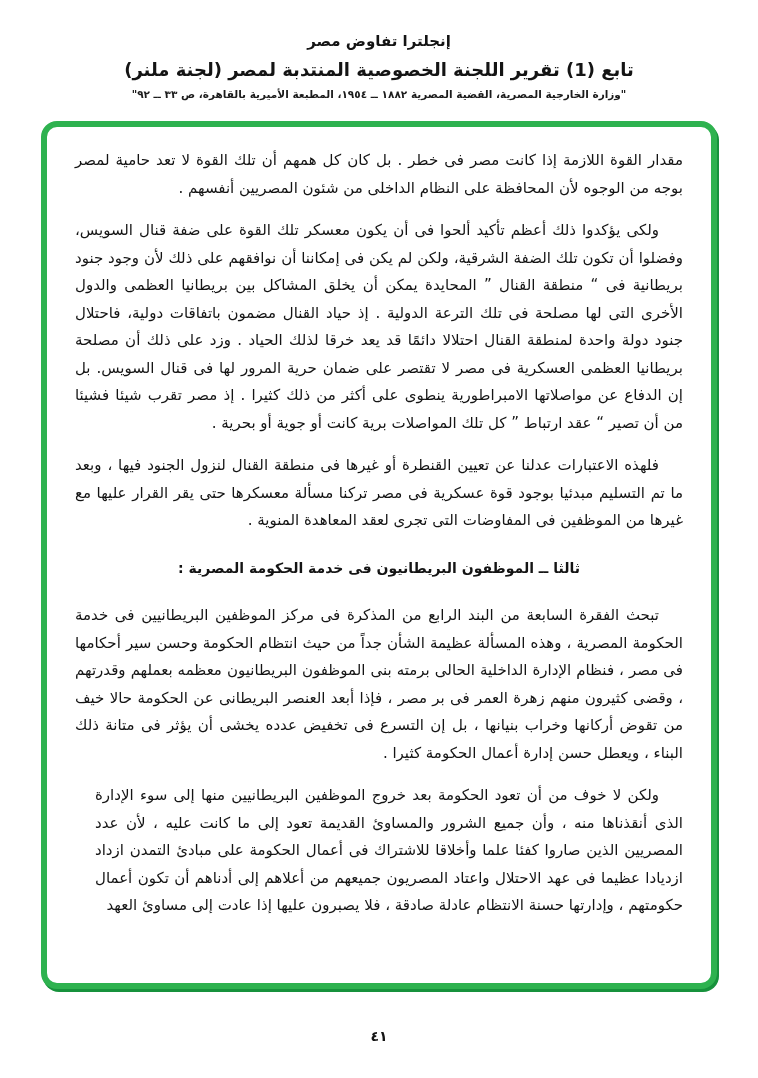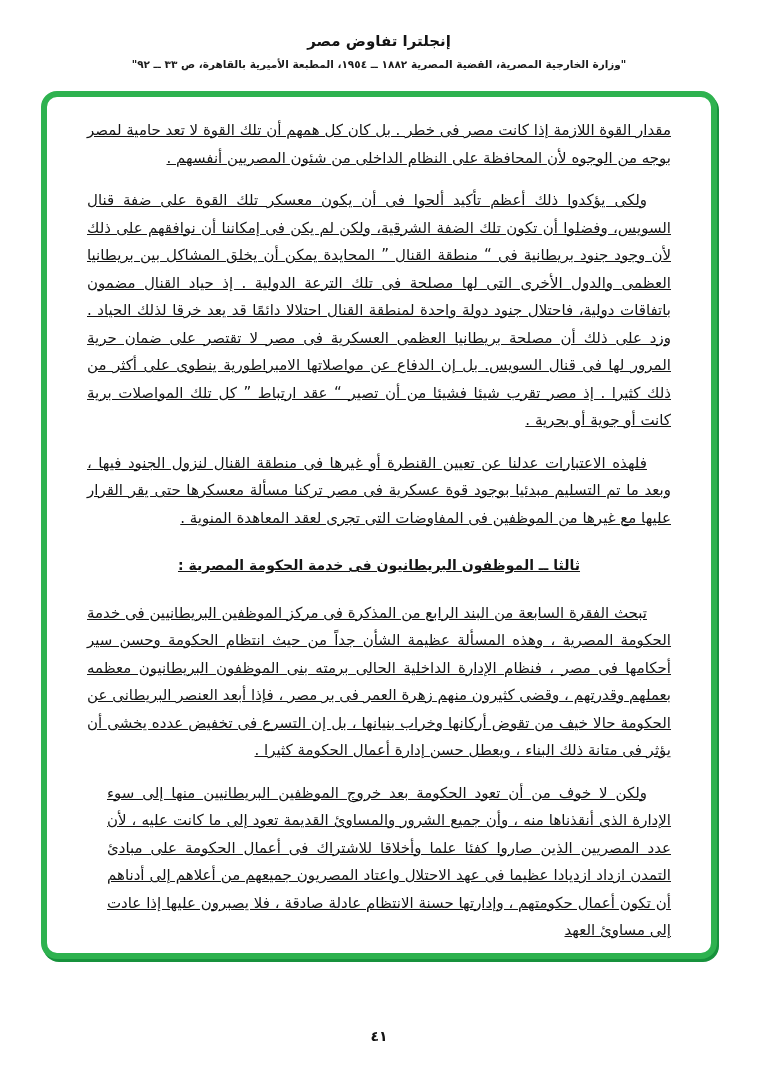--- a/index.html
+++ b/index.html
@@ -45,28 +45,27 @@
     color: #1b1b1b;
   }
   
   .content-box {
     width: 676px;
     height: 868px;
     margin: 21px auto 0;
     border: 6px solid #8b5cf6;
     border-radius: 16px;
     box-shadow: 2px 3px 0 #17923c;
-    padding: 20px 40px 16px;
+    padding: 20px 28px 16px;
     direction: rtl;
     text-align: justify;
     font-size: 15px;
     line-height: 27.5px;
     overflow: hidden;
     background: #ffffff;
-    text-decoration: underline;
   }
   .content-box p {
     margin: 0 0 15px;
     text-indent: 24px;
   }
   .content-box p.no-indent {
     text-indent: 0;
   }
   .content-box p:last-child {
     margin-bottom: 0;
@@ -90,20 +89,21 @@
     font-size: 14px;
   }
 </style>
 </head>
 <body>
 
 <div class="page">
 
   <div class="header">
     <div class="header-title">إنجلترا تفاوض مصر</div>
+    <div class="header-subtitle">تابع (1) تقرير اللجنة الخصوصية المنتدبة لمصر (لجنة ملنر)</div>
     <div class="header-source">"وزارة الخارجية المصرية، القضية المصرية ١٨٨٢ ــ ١٩٥٤، المطبعة الأميرية بالقاهرة، ص ٣٣ ــ ٩٢"</div>
   </div>
 
   <div class="content-box" style="border-color: rgb(46, 178, 79); box-shadow: rgb(23, 146, 60) 2px 3px 0px;">
     <p class="no-indent">مقدار القوة اللازمة إذا كانت مصر فى خطر . بل كان كل همهم أن تلك القوة لا تعد حامية لمصر بوجه من الوجوه لأن المحافظة على النظام الداخلى من شئون المصريين أنفسهم .</p>
     <p>ولكى يؤكدوا ذلك أعظم تأكيد ألحوا فى أن يكون معسكر تلك القوة على ضفة قنال السويس، وفضلوا أن تكون تلك الضفة الشرقية، ولكن لم يكن فى إمكاننا أن نوافقهم على ذلك لأن وجود جنود بريطانية فى “ منطقة القنال ” المحايدة يمكن أن يخلق المشاكل بين بريطانيا العظمى والدول الأخرى التى لها مصلحة فى تلك الترعة الدولية . إذ حياد القنال مضمون باتفاقات دولية، فاحتلال جنود دولة واحدة لمنطقة القنال احتلالا دائمًا قد يعد خرقا لذلك الحياد . وزد على ذلك أن مصلحة بريطانيا العظمى العسكرية فى مصر لا تقتصر على ضمان حرية المرور لها فى قنال السويس. بل إن الدفاع عن مواصلاتها الامبراطورية ينطوى على أكثر من ذلك كثيرا . إذ مصر تقرب شيئا فشيئا من أن تصير “ عقد ارتباط ” كل تلك المواصلات برية كانت أو جوية أو بحرية .</p>
     <p>فلهذه الاعتبارات عدلنا عن تعيين القنطرة أو غيرها فى منطقة القنال لنزول الجنود فيها ، وبعد ما تم التسليم مبدئيا بوجود قوة عسكرية فى مصر تركنا مسألة معسكرها حتى يقر القرار عليها مع غيرها من الموظفين فى المفاوضات التى تجرى لعقد المعاهدة المنوية .</p>
     <h2 class="section-heading">ثالثا ــ الموظفون البريطانيون فى خدمة الحكومة المصرية :</h2>
     <p>تبحث الفقرة السابعة من البند الرابع من المذكرة فى مركز الموظفين البريطانيين فى خدمة الحكومة المصرية ، وهذه المسألة عظيمة الشأن جداً من حيث انتظام الحكومة وحسن سير أحكامها فى مصر ، فنظام الإدارة الداخلية الحالى برمته بنى الموظفون البريطانيون معظمه بعملهم وقدرتهم ، وقضى كثيرون منهم زهرة العمر فى بر مصر ، فإذا أبعد العنصر البريطانى عن الحكومة حالا خيف من تقوض أركانها وخراب بنيانها ، بل إن التسرع فى تخفيض عدده يخشى أن يؤثر فى متانة ذلك البناء ، ويعطل حسن إدارة أعمال الحكومة كثيرا .</p>
     <p>ولكن لا خوف من أن تعود الحكومة بعد خروج الموظفين البريطانيين منها إلى سوء الإدارة الذى أنقذناها منه ، وأن جميع الشرور والمساوئ القديمة تعود إلى ما كانت عليه ، لأن عدد المصريين الذين صاروا كفئا علما وأخلاقا للاشتراك فى أعمال الحكومة على مبادئ التمدن ازداد ازديادا عظيما فى عهد الاحتلال واعتاد المصريون جميعهم من أعلاهم إلى أدناهم أن تكون أعمال حكومتهم ، وإدارتها حسنة الانتظام عادلة صادقة ، فلا يصبرون عليها إذا عادت إلى مساوئ العهد</p>

